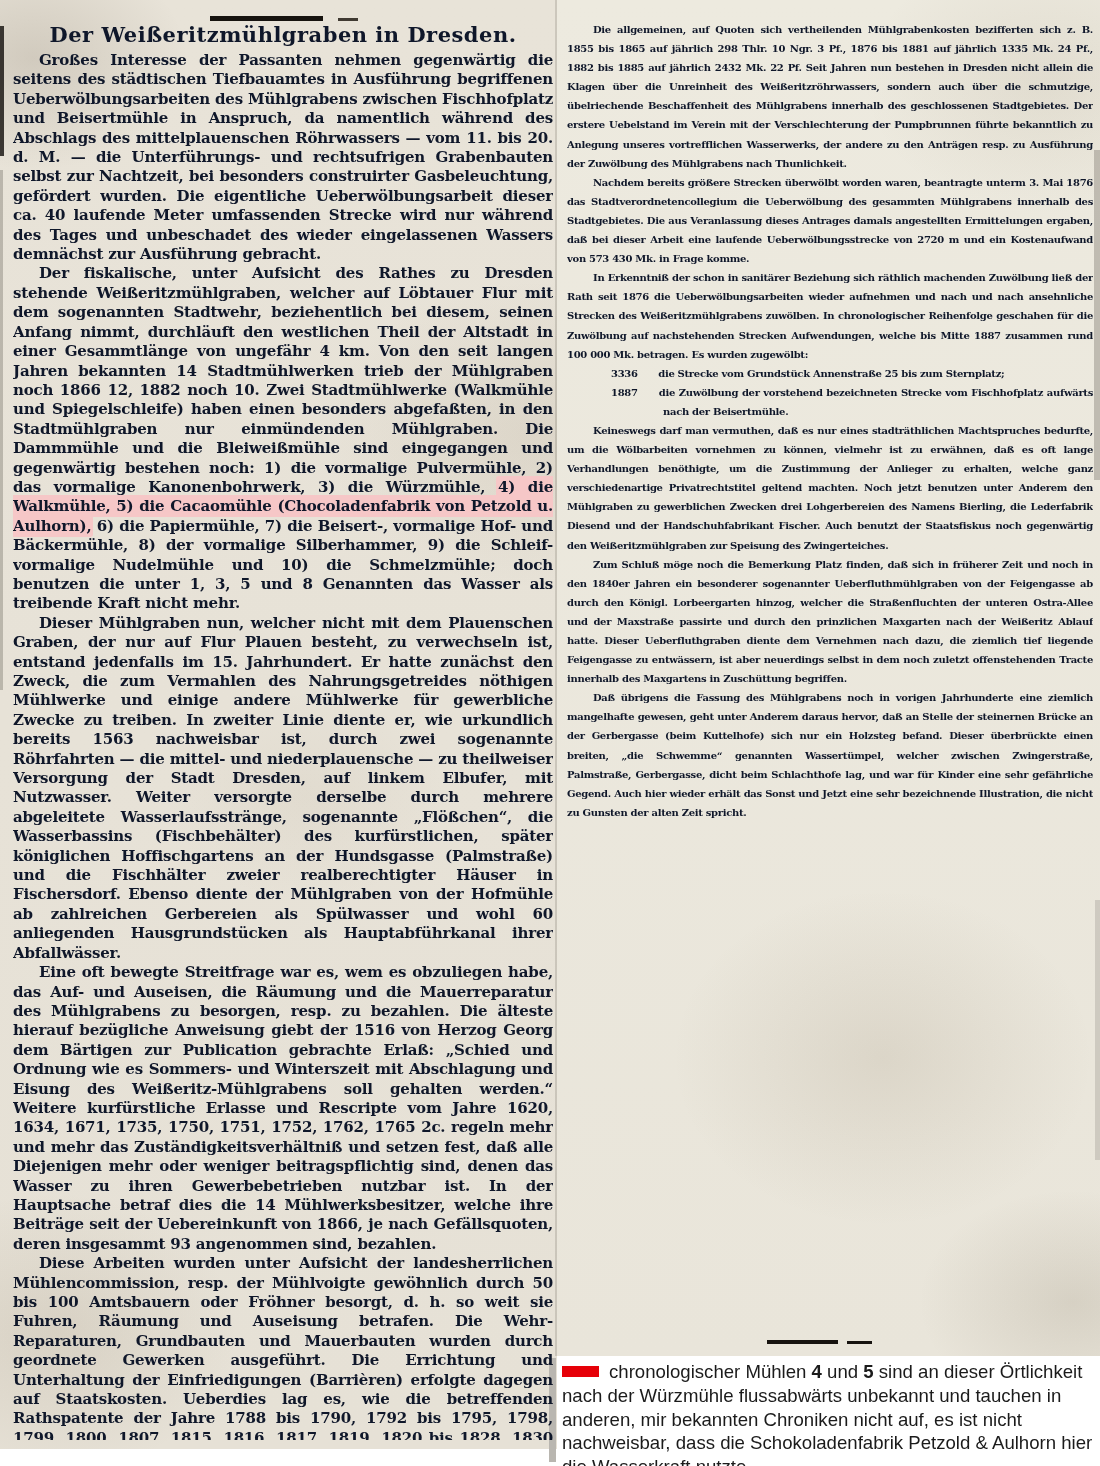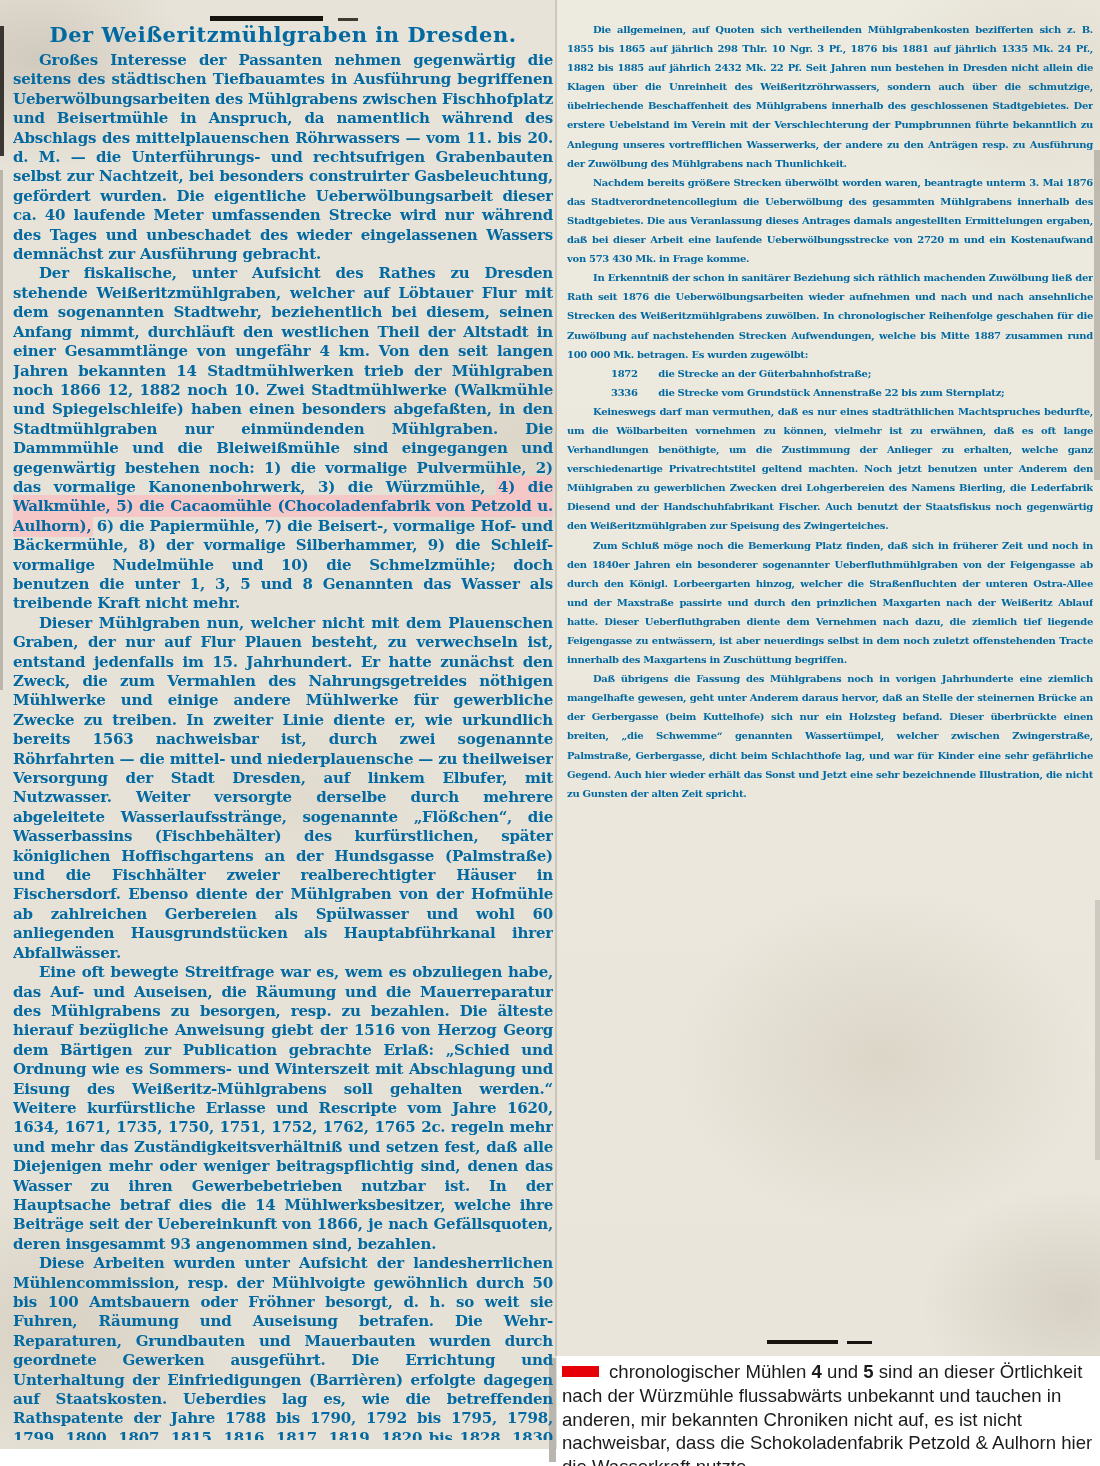--- a/index.html
+++ b/index.html
@@ -32,21 +32,21 @@
   #rule-top-dash{left:338px;top:18px;width:20px;height:3px;background:#403a32;}
   #edge-left-dark{left:0;top:26px;width:4px;height:130px;background:#1d1a16;opacity:.85;}
   #edge-left-gray{left:0;top:170px;width:3px;height:520px;background:#8e8a80;opacity:.5;}
   #edge-right-gray{left:1094px;top:150px;width:6px;height:330px;background:#9a968c;opacity:.55;}
   #edge-right-gray2{left:1095px;top:900px;width:5px;height:260px;background:#a5a198;opacity:.4;}
   #col-seam{left:555px;top:0;width:2px;height:1356px;background:rgba(120,115,105,.25);}
   #rule-bottom-long{left:767px;top:1340px;width:71px;height:4px;background:#17130f;}
   #rule-bottom-short{left:847px;top:1341px;width:25px;height:3px;background:#17130f;}
   #annot-edge{left:549px;top:1358px;width:7px;height:104px;background:#b9b6b0;}
   
-  .col{position:absolute;color:#0369a1;text-align:justify;font-weight:bold;}
+  .col{position:absolute;color:#0f172a;text-align:justify;font-weight:bold;}
   #col-left{left:13px;top:8px;width:540px;height:1432px;overflow:hidden;
     font-size:15px;line-height:19.4px;letter-spacing:-0.2px;}
   #col-right{left:567px;top:20px;width:526px;height:1312px;overflow:hidden;
     font-size:10px;line-height:19.1px;letter-spacing:-0.3px;}
   .headline{
     text-align:center;font-size:21px;line-height:26px;letter-spacing:.5px;
     margin:14px 0 3px 0;font-weight:bold;
   }
   .para{margin:0;text-indent:26px;}
   .mark{background:#f6c7c7;box-shadow:0 0 0 2px #f6c7c7;border-radius:1px;}
@@ -89,22 +89,22 @@
     <p class="para">Dieser Mühlgraben nun, welcher nicht mit dem Plauenschen Graben, der nur auf Flur Plauen besteht, zu verwechseln ist, entstand jedenfalls im 15. Jahrhundert. Er hatte zunächst den Zweck, die zum Vermahlen des Nahrungsgetreides nöthigen Mühlwerke und einige andere Mühlwerke für gewerbliche Zwecke zu treiben. In zweiter Linie diente er, wie urkundlich bereits 1563 nachweisbar ist, durch zwei sogenannte Röhrfahrten — die mittel- und niederplauensche — zu theilweiser Versorgung der Stadt Dresden, auf linkem Elbufer, mit Nutzwasser. Weiter versorgte derselbe durch mehrere abgeleitete Wasserlaufsstränge, sogenannte „Flößchen“, die Wasserbassins (Fischbehälter) des kurfürstlichen, später königlichen Hoffischgartens an der Hundsgasse (Palmstraße) und die Fischhälter zweier realberechtigter Häuser in Fischersdorf. Ebenso diente der Mühlgraben von der Hofmühle ab zahlreichen Gerbereien als Spülwasser und wohl 60 anliegenden Hausgrundstücken als Hauptabführkanal ihrer Abfallwässer.</p>
     <p class="para">Eine oft bewegte Streitfrage war es, wem es obzuliegen habe, das Auf- und Auseisen, die Räumung und die Mauerreparatur des Mühlgrabens zu besorgen, resp. zu bezahlen. Die älteste hierauf bezügliche Anweisung giebt der 1516 von Herzog Georg dem Bärtigen zur Publication gebrachte Erlaß: „Schied und Ordnung wie es Sommers- und Winterszeit mit Abschlagung und Eisung des Weißeritz-Mühlgrabens soll gehalten werden.“ Weitere kurfürstliche Erlasse und Rescripte vom Jahre 1620, 1634, 1671, 1735, 1750, 1751, 1752, 1762, 1765 2c. regeln mehr und mehr das Zuständigkeitsverhältniß und setzen fest, daß alle Diejenigen mehr oder weniger beitragspflichtig sind, denen das Wasser zu ihren Gewerbebetrieben nutzbar ist. In der Hauptsache betraf dies die 14 Mühlwerksbesitzer, welche ihre Beiträge seit der Uebereinkunft von 1866, je nach Gefällsquoten, deren insgesammt 93 angenommen sind, bezahlen.</p>
     <p class="para">Diese Arbeiten wurden unter Aufsicht der landesherrlichen Mühlencommission, resp. der Mühlvoigte gewöhnlich durch 50 bis 100 Amtsbauern oder Fröhner besorgt, d. h. so weit sie Fuhren, Räumung und Auseisung betrafen. Die Wehr-Reparaturen, Grundbauten und Mauerbauten wurden durch geordnete Gewerken ausgeführt. Die Errichtung und Unterhaltung der Einfriedigungen (Barrièren) erfolgte dagegen auf Staatskosten. Ueberdies lag es, wie die betreffenden Rathspatente der Jahre 1788 bis 1790, 1792 bis 1795, 1798, 1799, 1800, 1807, 1815, 1816, 1817, 1819, 1820 bis 1828, 1830 bis 1838, 1841, 1843 verfügen, den anliegenden Grundstücksbesitzern ob, in der Fluchtlinie ihrer Häuser den Mühlgraben zu räumen.</p>
   </div>
 
   <div class="col" id="col-right">
     <p class="para">Die allgemeinen, auf Quoten sich vertheilenden Mühlgrabenkosten bezifferten sich z. B. 1855 bis 1865 auf jährlich 298 Thlr. 10 Ngr. 3 Pf., 1876 bis 1881 auf jährlich 1335 Mk. 24 Pf., 1882 bis 1885 auf jährlich 2432 Mk. 22 Pf. Seit Jahren nun bestehen in Dresden nicht allein die Klagen über die Unreinheit des Weißeritzröhrwassers, sondern auch über die schmutzige, übelriechende Beschaffenheit des Mühlgrabens innerhalb des geschlossenen Stadtgebietes. Der erstere Uebelstand im Verein mit der Verschlechterung der Pumpbrunnen führte bekanntlich zu Anlegung unseres vortrefflichen Wasserwerks, der andere zu den Anträgen resp. zu Ausführung der Zuwölbung des Mühlgrabens nach Thunlichkeit.</p>
     <p class="para">Nachdem bereits größere Strecken überwölbt worden waren, beantragte unterm 3. Mai 1876 das Stadtverordnetencollegium die Ueberwölbung des gesammten Mühlgrabens innerhalb des Stadtgebietes. Die aus Veranlassung dieses Antrages damals angestellten Ermittelungen ergaben, daß bei dieser Arbeit eine laufende Ueberwölbungsstrecke von 2720 m und ein Kostenaufwand von 573 430 Mk. in Frage komme.</p>
     <p class="para">In Erkenntniß der schon in sanitärer Beziehung sich räthlich machenden Zuwölbung ließ der Rath seit 1876 die Ueberwölbungsarbeiten wieder aufnehmen und nach und nach ansehnliche Strecken des Weißeritzmühlgrabens zuwölben. In chronologischer Reihenfolge geschahen für die Zuwölbung auf nachstehenden Strecken Aufwendungen, welche bis Mitte 1887 zusammen rund 100 000 Mk. betragen. Es wurden zugewölbt:</p>
 
-    <div class="vault-item"><span class="vault-year">1872</span> <span>die Strecke an der Güterbahnhofstraße;</span></div>
-    <div class="vault-item"><span class="vault-year">3336</span> <span>die Strecke vom Grundstück Annenstraße 22 bis zum Sternplatz;</span></div>
+    <div class="vault-item"><span class="vault-year">3336</span> <span>die Strecke vom Grundstück Annenstraße 25 bis zum Sternplatz;</span></div>
+    <div class="vault-item"><span class="vault-year">1887</span> <span>die Zuwölbung der vorstehend bezeichneten Strecke vom Fischhofplatz aufwärts nach der Beisertmühle.</span></div>
 
     <p class="para">Keineswegs darf man vermuthen, daß es nur eines stadträthlichen Machtspruches bedurfte, um die Wölbarbeiten vornehmen zu können, vielmehr ist zu erwähnen, daß es oft lange Verhandlungen benöthigte, um die Zustimmung der Anlieger zu erhalten, welche ganz verschiedenartige Privatrechtstitel geltend machten. Noch jetzt benutzen unter Anderem den Mühlgraben zu gewerblichen Zwecken drei Lohgerbereien des Namens Bierling, die Lederfabrik Diesend und der Handschuhfabrikant Fischer. Auch benutzt der Staatsfiskus noch gegenwärtig den Weißeritzmühlgraben zur Speisung des Zwingerteiches.</p>
     <p class="para">Zum Schluß möge noch die Bemerkung Platz finden, daß sich in früherer Zeit und noch in den 1840er Jahren ein besonderer sogenannter Ueberfluthmühlgraben von der Feigengasse ab durch den Königl. Lorbeergarten hinzog, welcher die Straßenfluchten der unteren Ostra-Allee und der Maxstraße passirte und durch den prinzlichen Maxgarten nach der Weißeritz Ablauf hatte. Dieser Ueberfluthgraben diente dem Vernehmen nach dazu, die ziemlich tief liegende Feigengasse zu entwässern, ist aber neuerdings selbst in dem noch zuletzt offenstehenden Tracte innerhalb des Maxgartens in Zuschüttung begriffen.</p>
     <p class="para">Daß übrigens die Fassung des Mühlgrabens noch in vorigen Jahrhunderte eine ziemlich mangelhafte gewesen, geht unter Anderem daraus hervor, daß an Stelle der steinernen Brücke an der Gerbergasse (beim Kuttelhofe) sich nur ein Holzsteg befand. Dieser überbrückte einen breiten, „die Schwemme“ genannten Wassertümpel, welcher zwischen Zwingerstraße, Palmstraße, Gerbergasse, dicht beim Schlachthofe lag, und war für Kinder eine sehr gefährliche Gegend. Auch hier wieder erhält das Sonst und Jetzt eine sehr bezeichnende Illustration, die nicht zu Gunsten der alten Zeit spricht.</p>
 
   </div>
 
   <div id="annotation">
     <span id="annot-marker"></span>
     <span>chronologischer Mühlen </span><b>4</b><span> und </span><b>5</b><span> sind an dieser Örtlichkeit nach der Würzmühle flussabwärts unbekannt und tauchen in anderen, mir bekannten Chroniken nicht auf, es ist nicht nachweisbar, dass die Schokoladenfabrik Petzold &amp; Aulhorn hier die Wasserkraft nutzte,</span>

